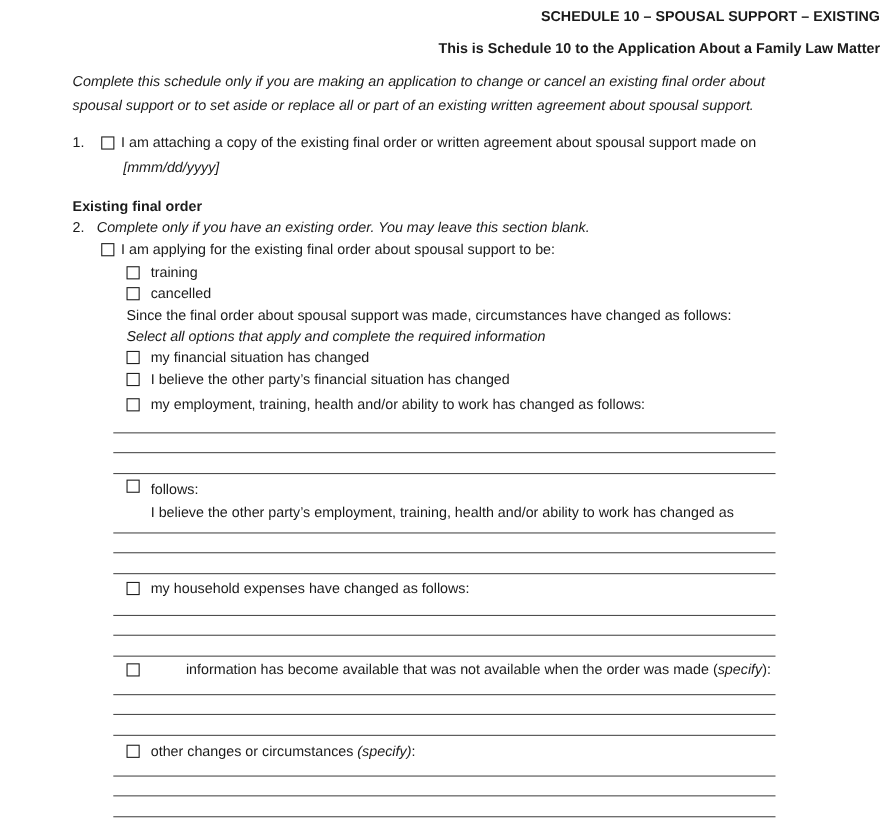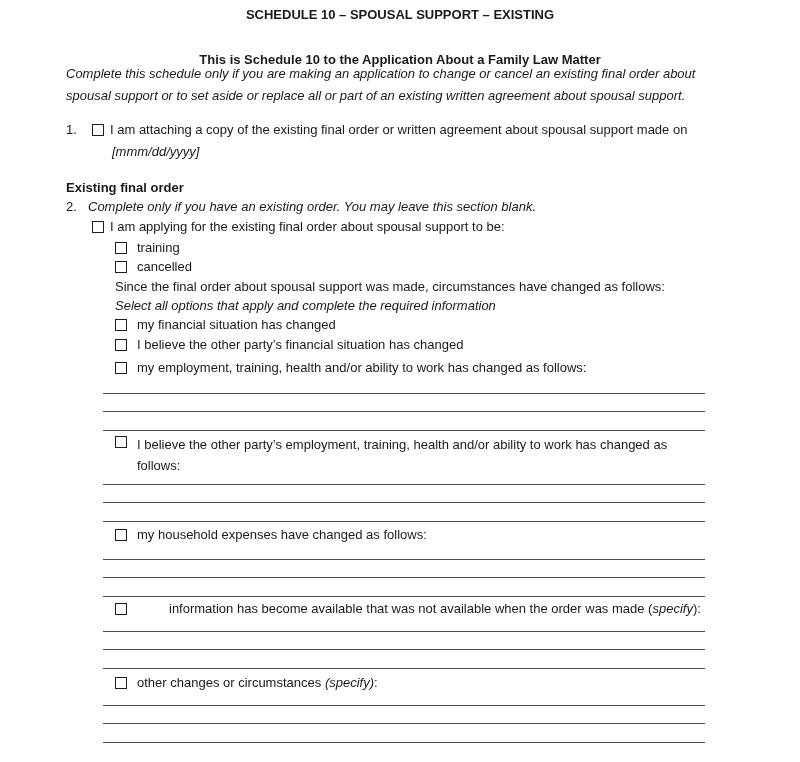--- a/index.html
+++ b/index.html
@@ -9,32 +9,32 @@
     background:#ffffff;
     font-family:"Liberation Sans",sans-serif;
     font-size:13px;
     color:#1a1a1a;
     overflow:hidden;
   }
   .abs{position:absolute;}
   .b{font-weight:bold;}
   .i{font-style:italic;}
   .nw{white-space:nowrap;}
-  .center{left:0;right:0;text-align:center;}
+  .center{left:0;right:0;text-align:right;}
   .cbx{
     position:absolute;
     width:10px;height:10px;
     border:1px solid #1f1f1f;
     background:#ffffff;
   }
   .wlines{position:absolute;left:103px;width:602px;}
   .wline{height:17.5px;border-bottom:1px solid #4d4d4d;}
 
   #title{top:7px;}
-  #subtitle{top:52px;}
+  #subtitle{top:36px;}
   #intro{left:66px;top:63px;line-height:22px;}
   #n1{left:66px;top:122px;}
   #cb1{left:92px;top:124px;}
   #t1{left:110px;top:122px;}
   #t1-date{left:112px;top:144px;}
   #heading{left:66px;top:180px;}
   #n2{left:66px;top:199px;}
   #i2{left:88px;top:199px;}
   #cb-apply{left:92px;top:221px;}
   #t-apply{left:110px;top:219px;}
@@ -101,22 +101,22 @@
   <div id="t-c2" class="abs nw">my employment, training, health and/or ability to work has changed as follows:</div>
 
   <div id="lines1" class="wlines">
     <div class="wline"></div>
     <div class="wline"></div>
     <div class="wline"></div>
   </div>
 
   <div id="cb-c3" class="cbx"></div>
   <div id="t-c3" class="abs">
+    <div class="nw">follows:</div>
     <div class="nw">I believe the other party’s employment, training, health and/or ability to work has changed as</div>
-    <div class="nw">follows:</div>
   </div>
 
   <div id="lines2" class="wlines">
     <div class="wline"></div>
     <div class="wline"></div>
     <div class="wline"></div>
   </div>
 
   <div id="cb-c4" class="cbx"></div>
   <div id="t-c4" class="abs nw">my household expenses have changed as follows:</div>

